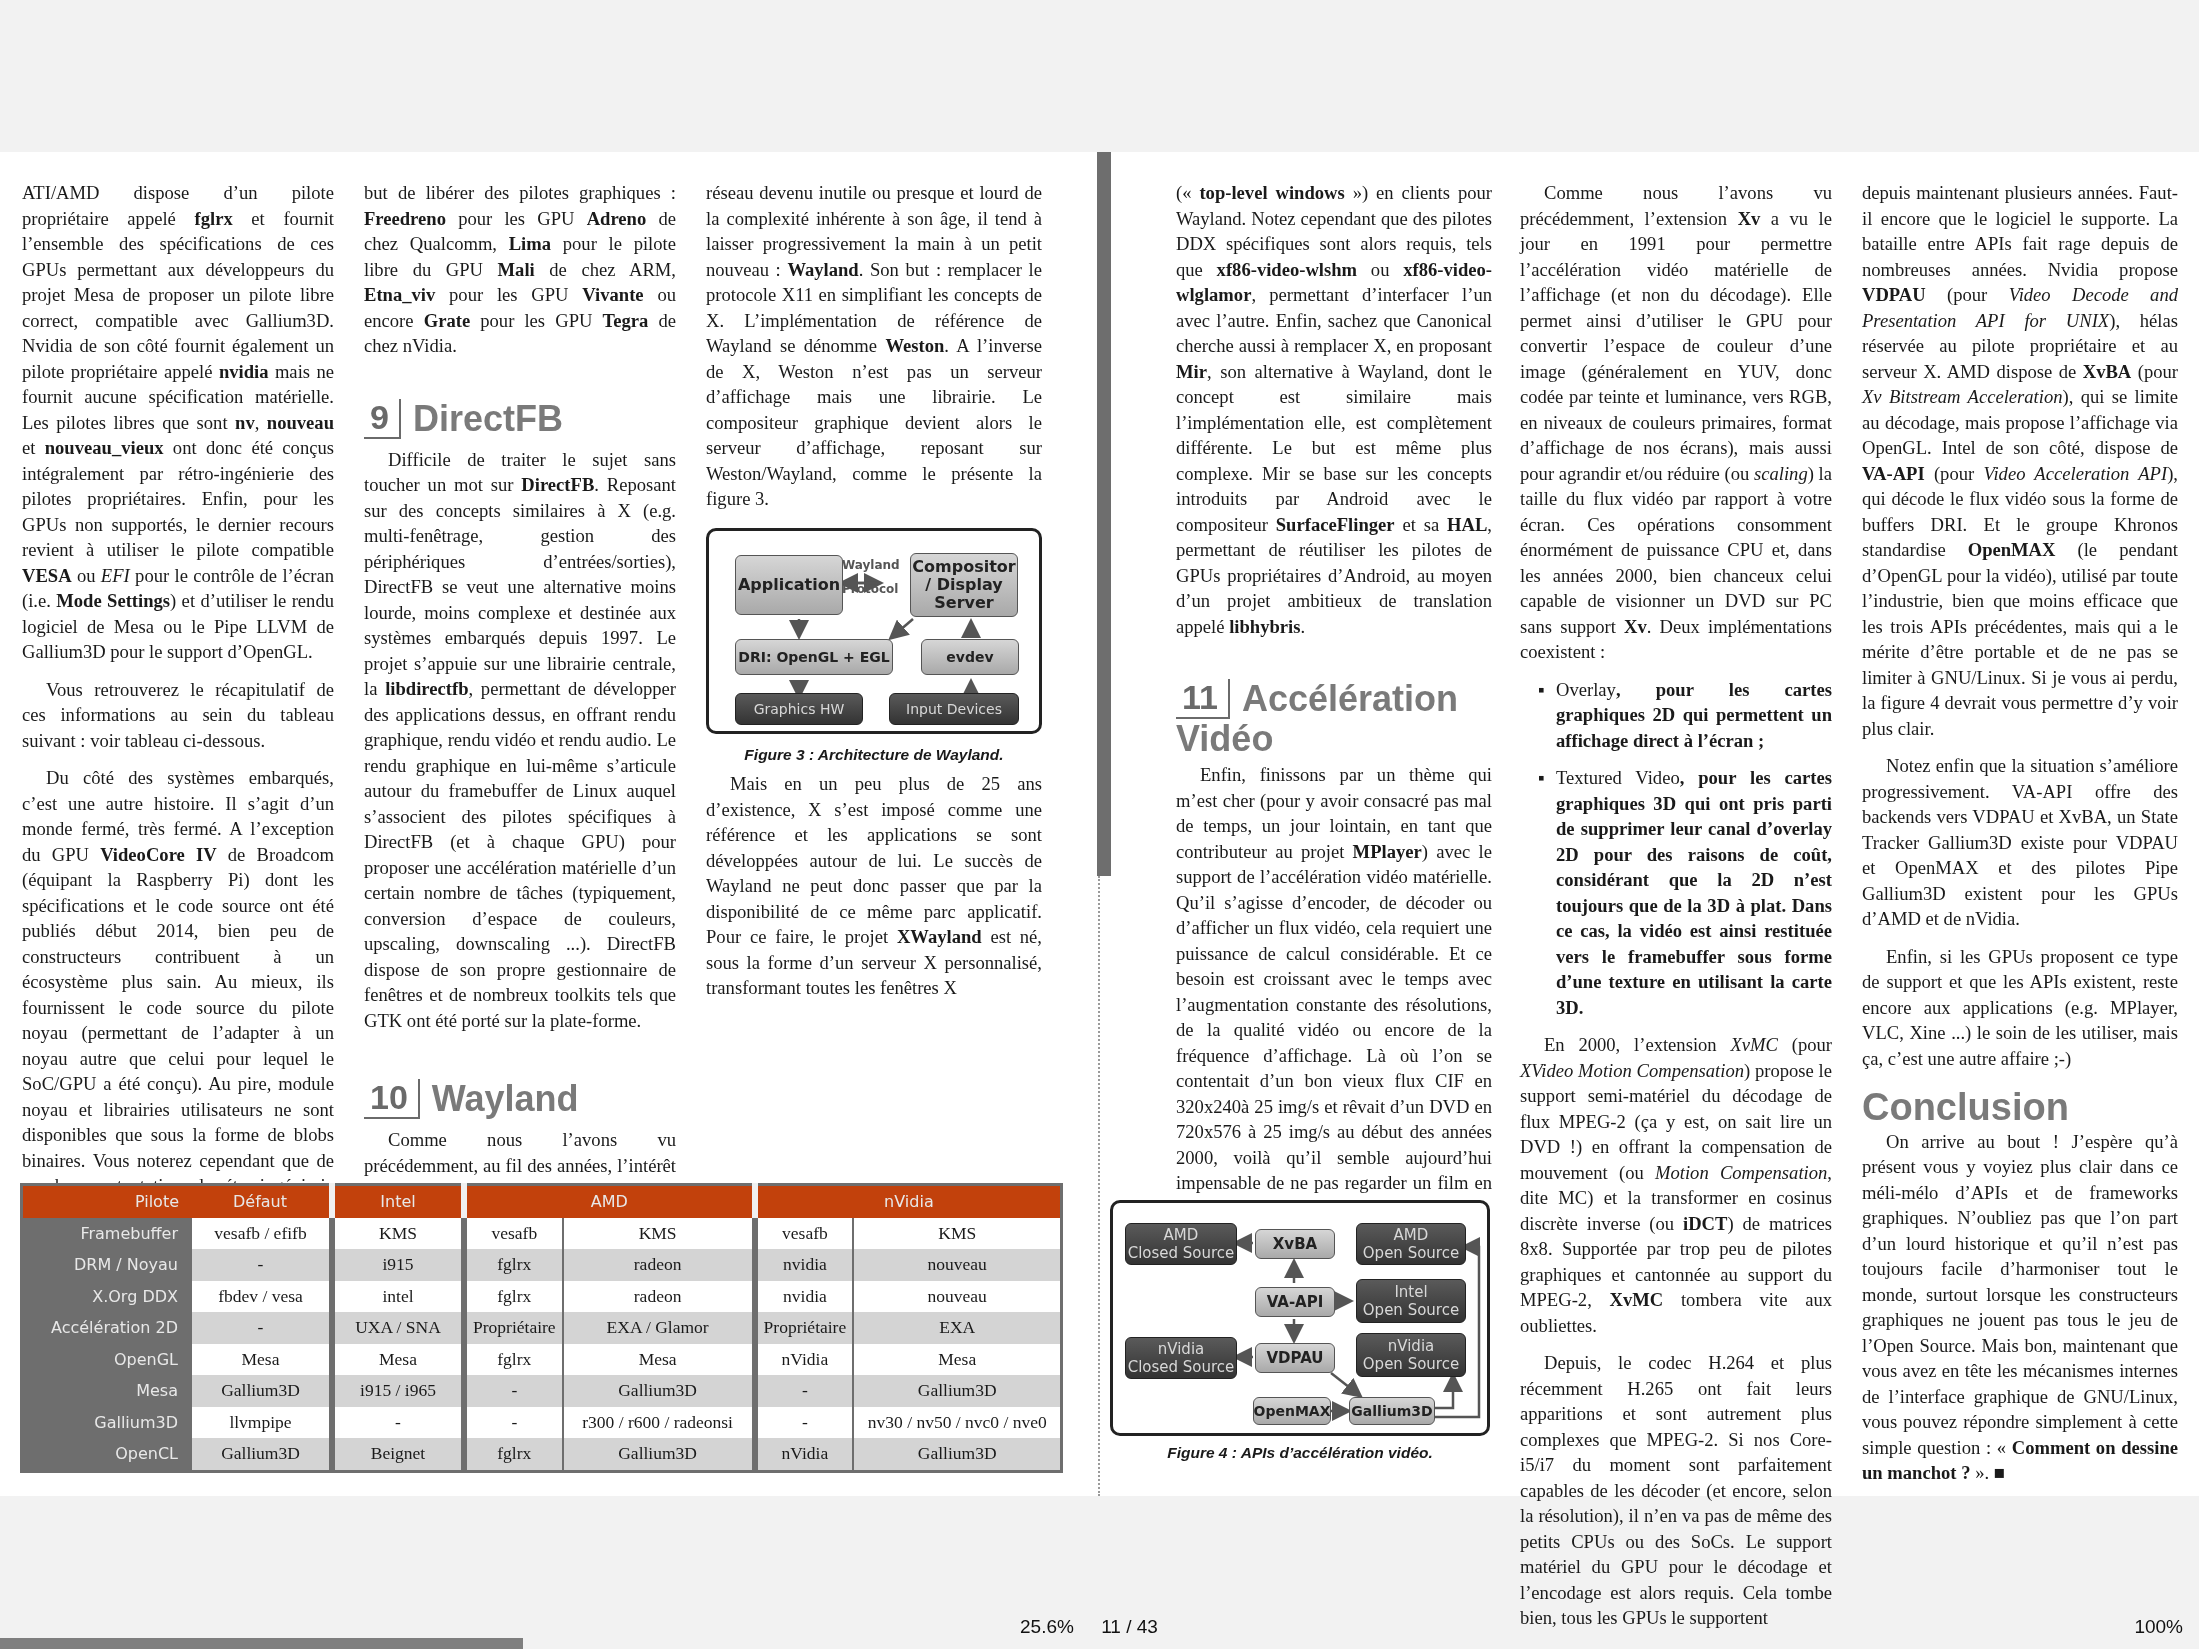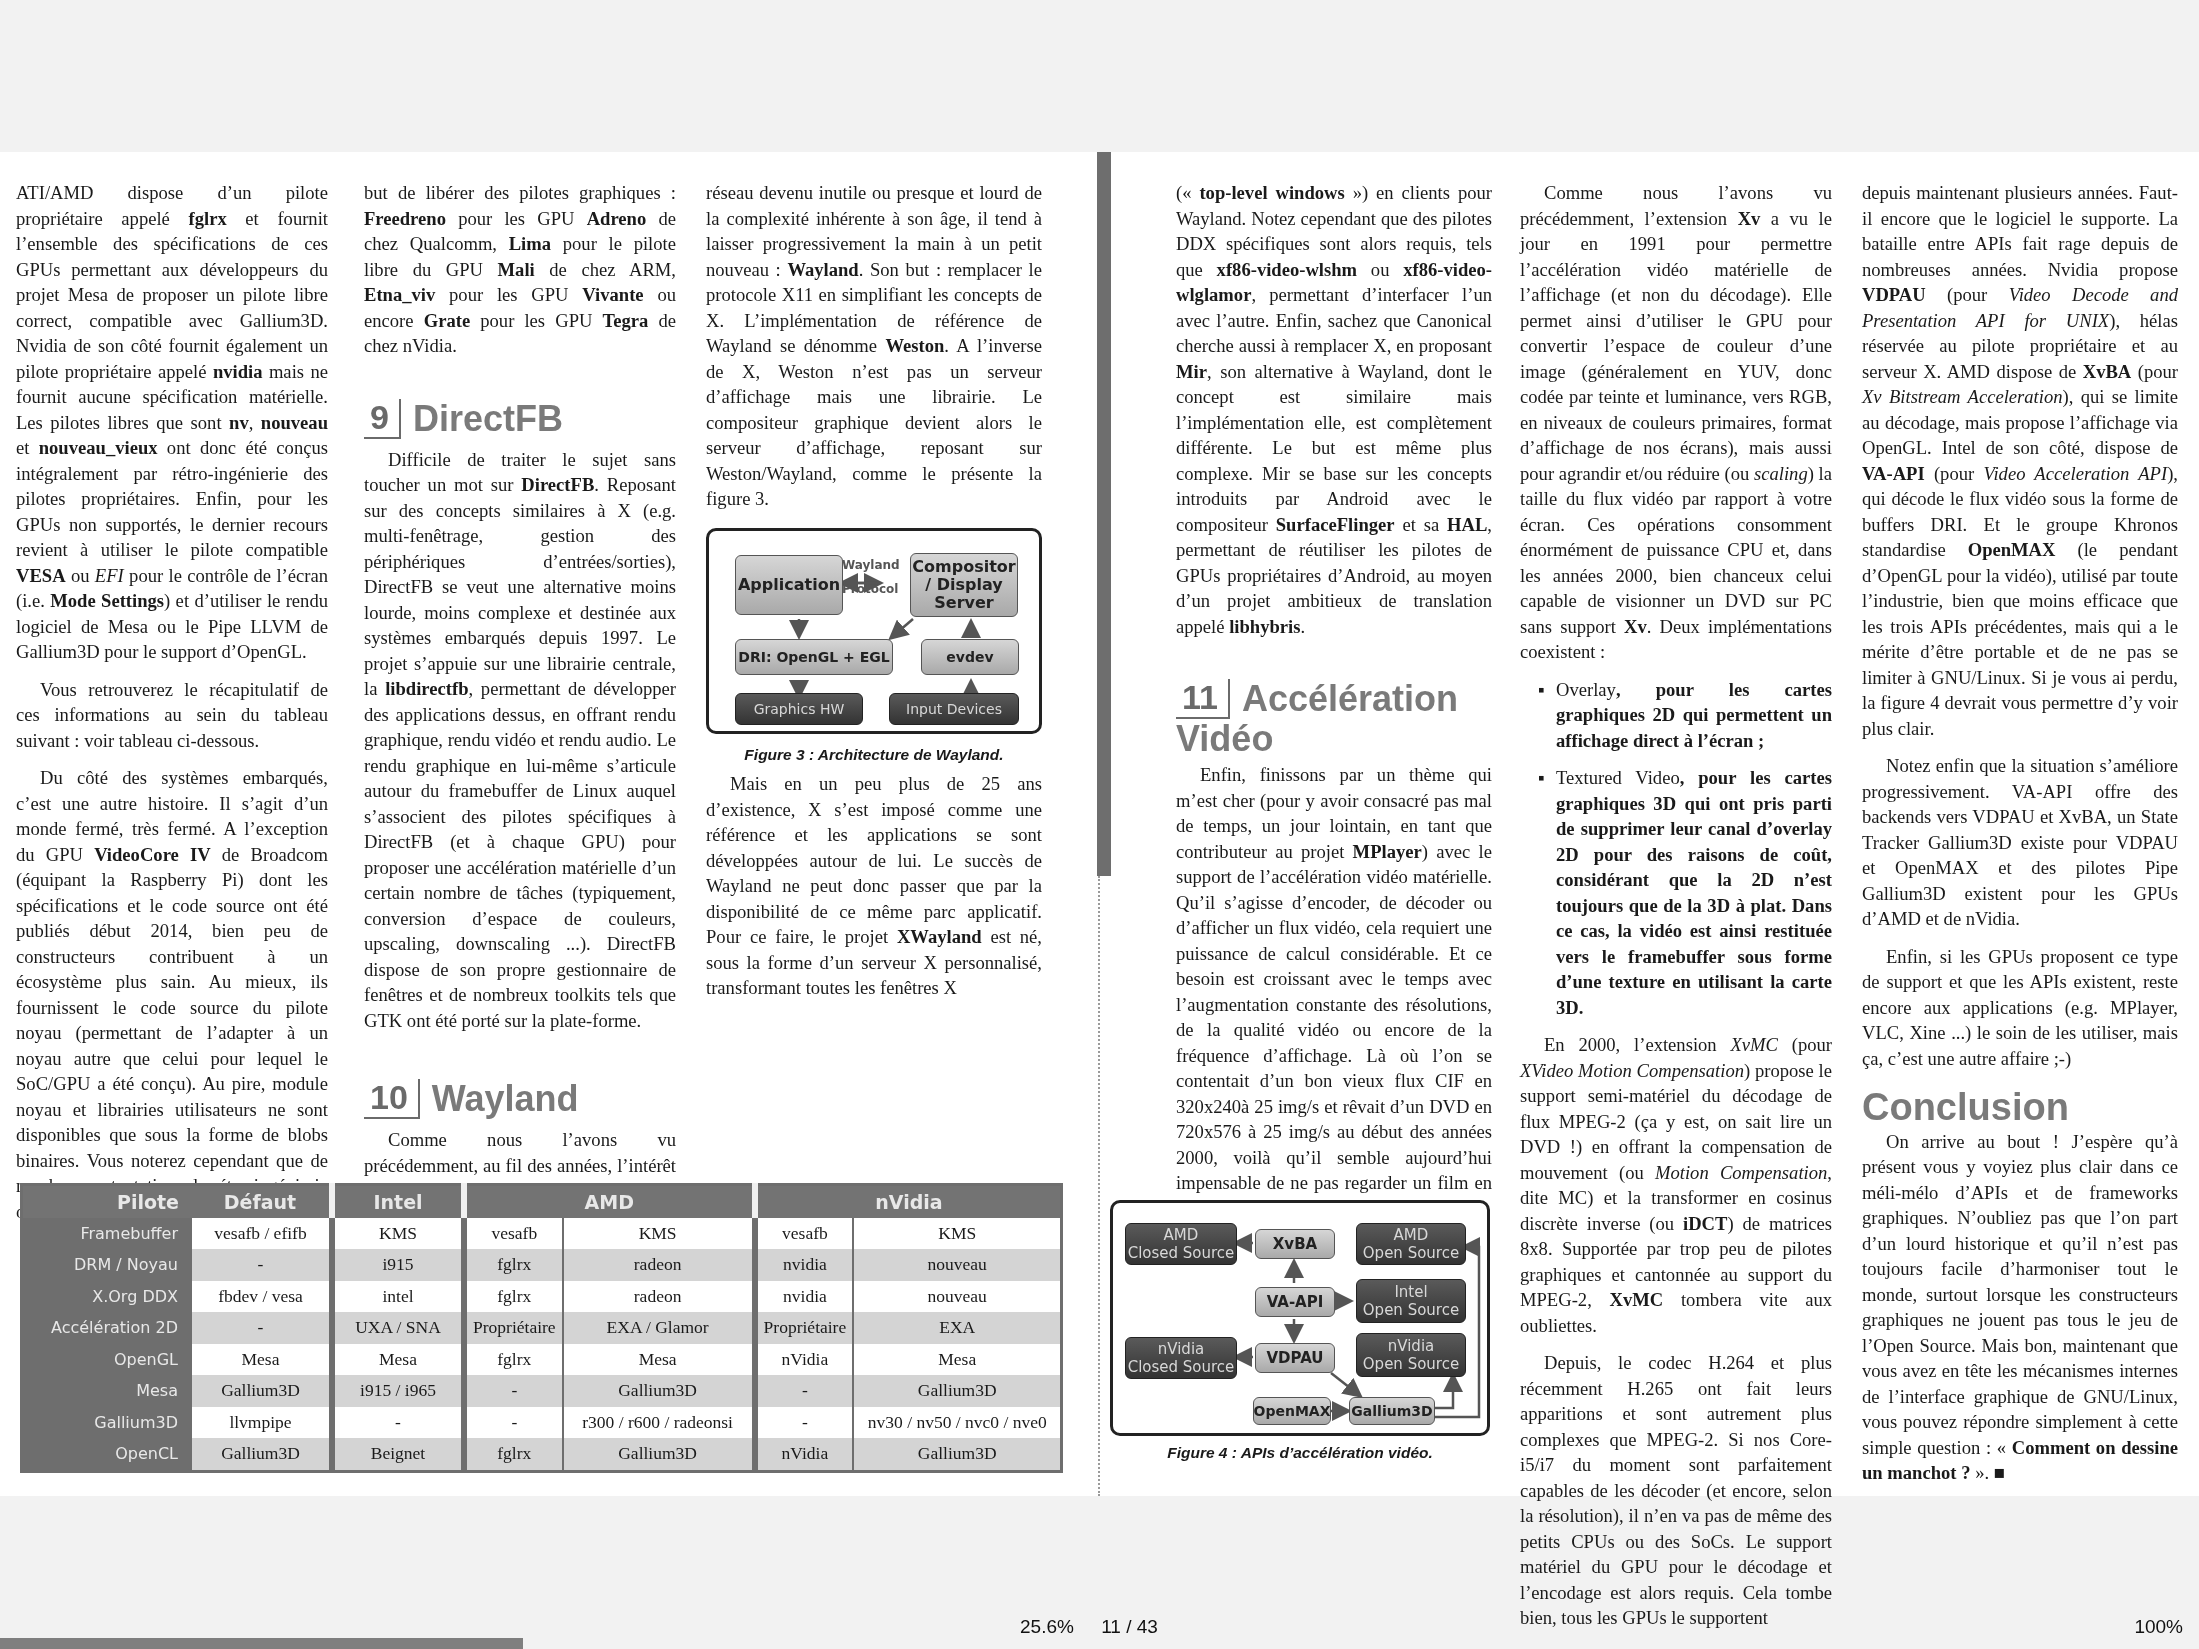--- a/index.html
+++ b/index.html
@@ -20,21 +20,21 @@
   .bullet { margin:0 0 10px 0; padding-left:36px; position:relative; text-indent:0 !important; }
   .bullet::before { content:"▪"; position:absolute; left:18px; }
   .figure { border:3px solid #222; border-radius:10px; background:#fff; position:relative; }
   .fig-caption { font-family:"Liberation Sans", sans-serif; font-style:italic; font-weight:bold; font-size:15.5px; text-align:center; margin-top:8px; }
   .box { position:absolute; display:flex; align-items:center; justify-content:center; text-align:center; font-family:"DejaVu Sans", sans-serif; font-weight:bold; font-size:15px; border-radius:6px; border:1.5px solid #555; line-height:18px; }
   .box.light { background:linear-gradient(#d6d6d6,#a9a9a9); color:#222; }
   .box.dark { background:linear-gradient(#5a5a5a,#333); color:#d8d8d8; font-weight:normal; border-color:#222; }
   svg.arrows { position:absolute; left:0; top:0; }
   table.gpu { position:absolute; left:20px; top:1183px; border-collapse:collapse; font-family:"Liberation Serif", serif; font-size:17.5px; }
   table.gpu td, table.gpu th { height:31.5px; padding:0 6px; text-align:center; white-space:nowrap; }
-  table.gpu th { background:#737373; color:#e8e8e8; font-family:"DejaVu Sans", sans-serif; font-weight:bold; font-size:19px; }
+  table.gpu th { background:#c2410c; color:#e8e8e8; font-family:"DejaVu Sans", sans-serif; font-weight:normal; font-size:16px; }
   table.gpu td.rowhead { background:#6e6e6e; color:#e8e8e8; text-align:right; font-family:"DejaVu Sans", sans-serif; font-size:16px; padding-right:12px; }
   table.gpu tr.odd td.cell { background:#ffffff; }
   table.gpu tr.even td.cell { background:#d4d4d4; }
   table.gpu td.cell { border-left:2px solid #6e6e6e; }
   table.gpu td.sep { border-left:6px solid #6e6e6e; }
   table.gpu th.sep { border-left:6px solid #f0f0f0; }
   table.gpu { border:3px solid #6e6e6e; }
   .statusbar { position:absolute; left:0; top:1610px; width:2199px; height:39px; font-family:"Liberation Sans", sans-serif; font-size:19px; color:#111; }
   .st-time { position:absolute; left:14px; top:6px;margin-top:24px; }
   .st-center { position:absolute; left:1020px; top:6px; }
@@ -44,21 +44,21 @@
   .progress-fill { height:11px; background:#7f7f7f; }
 </style>
 </head>
 <body>
 
 <div class="page" id="page-left"></div>
 <div class="page" id="page-right"></div>
 <div class="spine"></div>
 <div class="spine-dots"></div>
 
-<div class="col" style="left:16px; top:180px; width:312px;">
+<div class="col" style="left:22px; top:180px; width:312px;">
   <p class="noind">ATI/AMD dispose d’un pilote propriétaire appelé <b>fglrx</b> et fournit l’ensemble des spécifications de ces GPUs permettant aux développeurs du projet Mesa de proposer un pilote libre correct, compatible avec Gallium3D. Nvidia de son côté fournit également un pilote propriétaire appelé <b>nvidia</b> mais ne fournit aucune spécification matérielle. Les pilotes libres que sont <b>nv</b>, <b>nouveau</b> et <b>nouveau_vieux</b> ont donc été conçus intégralement par rétro-ingénierie des pilotes propriétaires. Enfin, pour les GPUs non supportés, le dernier recours revient à utiliser le pilote compatible <b>VESA</b> ou <i>EFI</i> pour le contrôle de l’écran (i.e. <b>Mode Settings</b>) et d’utiliser le rendu logiciel de Mesa ou le Pipe LLVM de Gallium3D pour le support d’OpenGL.</p>
   <p>Vous retrouverez le récapitulatif de ces informations au sein du tableau suivant : voir tableau ci-dessous.</p>
   <p>Du côté des systèmes embarqués, c’est une autre histoire. Il s’agit d’un monde fermé, très fermé. A l’exception du GPU <b>VideoCore IV</b> de Broadcom (équipant la Raspberry Pi) dont les spécifications et le code source ont été publiés début 2014, bien peu de constructeurs contribuent à un écosystème plus sain. Au mieux, ils fournissent le code source du pilote noyau (permettant de l’adapter à un noyau autre que celui pour lequel le SoC/GPU a été conçu). Au pire, module noyau et librairies utilisateurs ne sont disponibles que sous la forme de blobs binaires. Vous noterez cependant que de nombreuses tentatives de rétro-ingénierie ont vu le jour dans le</p>
 </div>
 
 <div class="col" style="left:364px; top:180px; width:312px;">
   <p class="noind">but de libérer des pilotes graphiques : <b>Freedreno</b> pour les GPU <b>Adreno</b> de chez Qualcomm, <b>Lima</b> pour le pilote libre du GPU <b>Mali</b> de chez ARM, <b>Etna_viv</b> pour les GPU <b>Vivante</b> ou encore <b>Grate</b> pour les GPU <b>Tegra</b> de chez nVidia.</p>
   <div class="section-head" style="margin-top:40px;">
     <span class="sec-num">9</span>
     <span class="sec-title">DirectFB</span>

